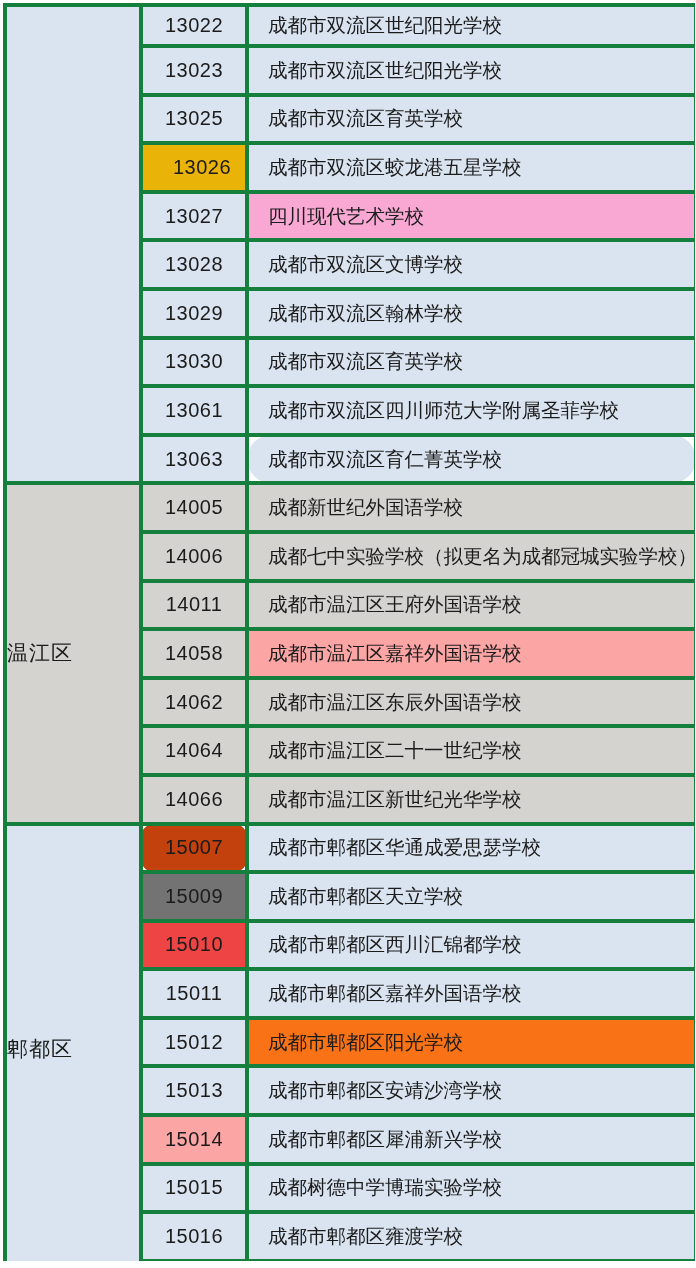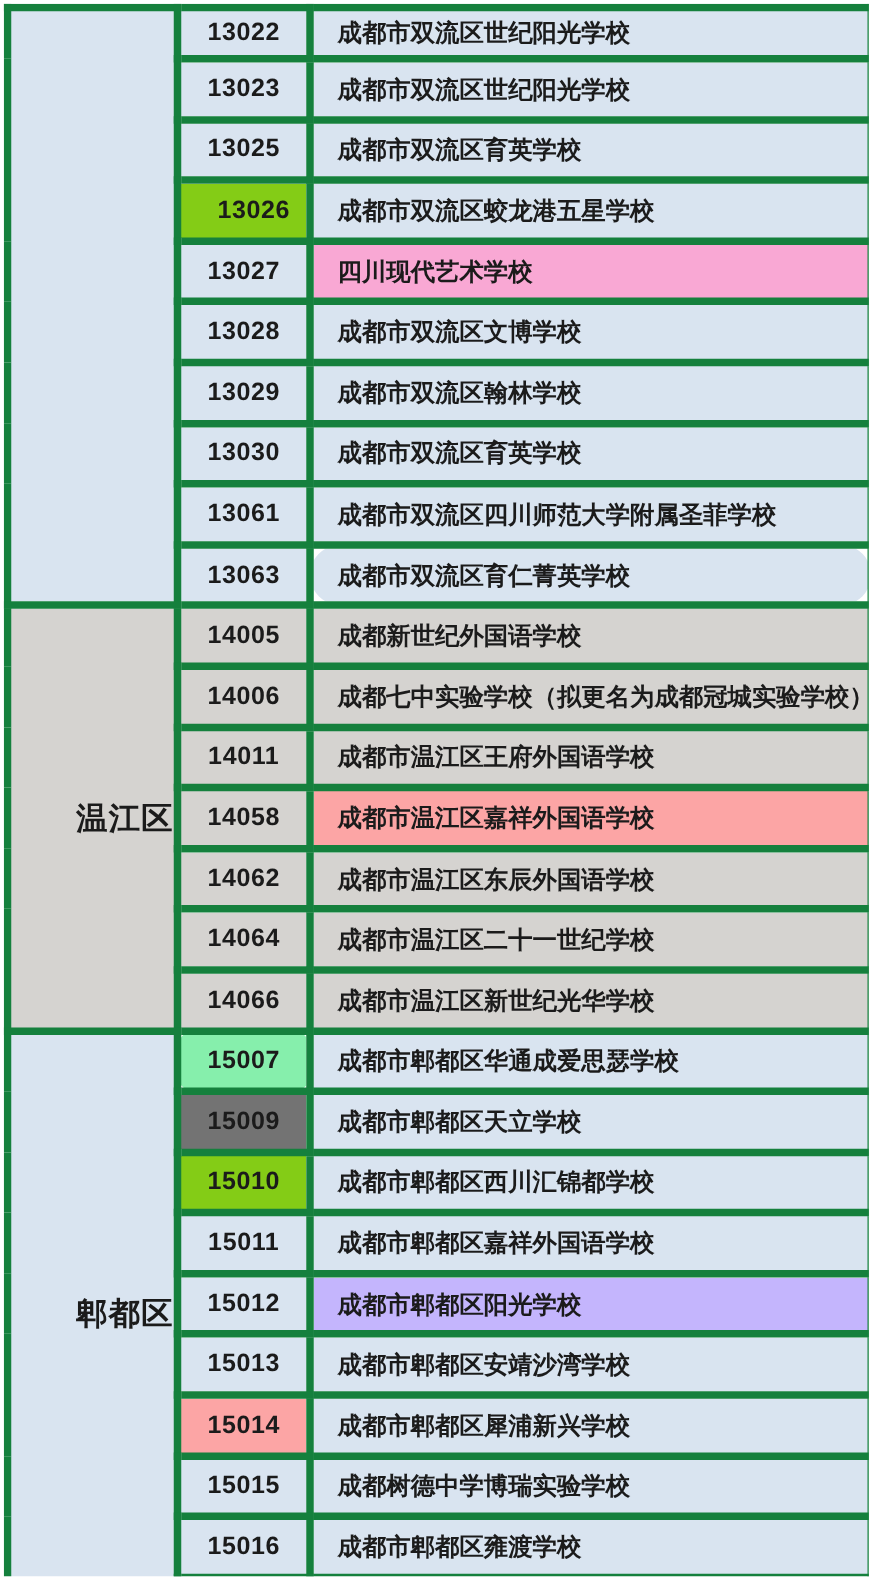--- a/index.html
+++ b/index.html
@@ -26,41 +26,40 @@
     width: 691px;
   }
   col.c-district { width: 136px; }
   col.c-code     { width: 106px; }
   col.c-name     { width: 449px; }
   tr.data-row { height: 48.6px; }
   tr.first-row { height: 41px; }
   tr.partial-row { height: 14px; }
   tr.partial-row td { border-bottom: none; }
   td {
-    border: 6px solid #15803d;
+    border: 4px solid #15803d;
     padding: 0;
     vertical-align: middle;
     color: #1b1b1b;
     font-size: 20px;
     overflow: hidden;
-    font-weight: bold;
   }
   td.code {
     text-align: center;
     letter-spacing: 0.5px;
   }
   td.name {
     text-align: left;
     padding-left: 19px;
     font-size: 19.5px;
     white-space: nowrap;
   }
   td.district {
-    text-align: right;
-    font-size: 25px;
+    text-align: left;
+    font-size: 21px;
     letter-spacing: 1px;
   }
 </style>
 </head>
 <body>
 
 <div class="page">
   <div class="table-clip">
     <table class="school-table">
       <colgroup>
@@ -76,21 +75,21 @@
           </tr>
           <tr class="data-row">
             <td class="code" style="background: rgb(217, 228, 240);">13023</td>
             <td class="name" style="background: rgb(217, 228, 240);">成都市双流区世纪阳光学校</td>
           </tr>
           <tr class="data-row">
             <td class="code" style="background: rgb(217, 228, 240);">13025</td>
             <td class="name" style="background: rgb(217, 228, 240);">成都市双流区育英学校</td>
           </tr>
           <tr class="data-row">
-            <td class="code" style="background: #84cc16; padding-left: 16px;">13026</td>
+            <td class="code" style="background: #eab308; padding-left: 16px;">13026</td>
             <td class="name" style="background: rgb(217, 228, 240);">成都市双流区蛟龙港五星学校</td>
           </tr>
           <tr class="data-row">
             <td class="code" style="background: rgb(217, 228, 240);">13027</td>
             <td class="name" style="background: #f9a8d4;">四川现代艺术学校</td>
           </tr>
           <tr class="data-row">
             <td class="code" style="background: rgb(217, 228, 240);">13028</td>
             <td class="name" style="background: rgb(217, 228, 240);">成都市双流区文博学校</td>
           </tr>
@@ -134,38 +133,38 @@
           <tr class="data-row">
             <td class="code" style="background: rgb(213, 211, 208);">14064</td>
             <td class="name" style="background: rgb(213, 211, 208);">成都市温江区二十一世纪学校</td>
           </tr>
           <tr class="data-row">
             <td class="code" style="background: rgb(213, 211, 208);">14066</td>
             <td class="name" style="background: rgb(213, 211, 208);">成都市温江区新世纪光华学校</td>
           </tr>
           <tr class="data-row">
             <td class="district" rowspan="10" style="background: rgb(217, 228, 240);"><span>郫都区</span></td>
-            <td class="code" style="background: #86efac; border-radius: 13px;">15007</td>
+            <td class="code" style="background: #c2410c; border-radius: 13px;">15007</td>
             <td class="name" style="background: rgb(217, 228, 240);">成都市郫都区华通成爱思瑟学校</td>
           </tr>
           <tr class="data-row">
             <td class="code" style="background: #737373;">15009</td>
             <td class="name" style="background: rgb(217, 228, 240);">成都市郫都区天立学校</td>
           </tr>
           <tr class="data-row">
-            <td class="code" style="background: #84cc16;">15010</td>
+            <td class="code" style="background: #ef4444;">15010</td>
             <td class="name" style="background: rgb(217, 228, 240);">成都市郫都区西川汇锦都学校</td>
           </tr>
           <tr class="data-row">
             <td class="code" style="background: rgb(217, 228, 240);">15011</td>
             <td class="name" style="background: rgb(217, 228, 240);">成都市郫都区嘉祥外国语学校</td>
           </tr>
           <tr class="data-row">
             <td class="code" style="background: rgb(217, 228, 240);">15012</td>
-            <td class="name" style="background: #c4b5fd;">成都市郫都区阳光学校</td>
+            <td class="name" style="background: #f97316;">成都市郫都区阳光学校</td>
           </tr>
           <tr class="data-row">
             <td class="code" style="background: rgb(217, 228, 240);">15013</td>
             <td class="name" style="background: rgb(217, 228, 240);">成都市郫都区安靖沙湾学校</td>
           </tr>
           <tr class="data-row">
             <td class="code" style="background: #fca5a5;">15014</td>
             <td class="name" style="background: rgb(217, 228, 240);">成都市郫都区犀浦新兴学校</td>
           </tr>
           <tr class="data-row">

